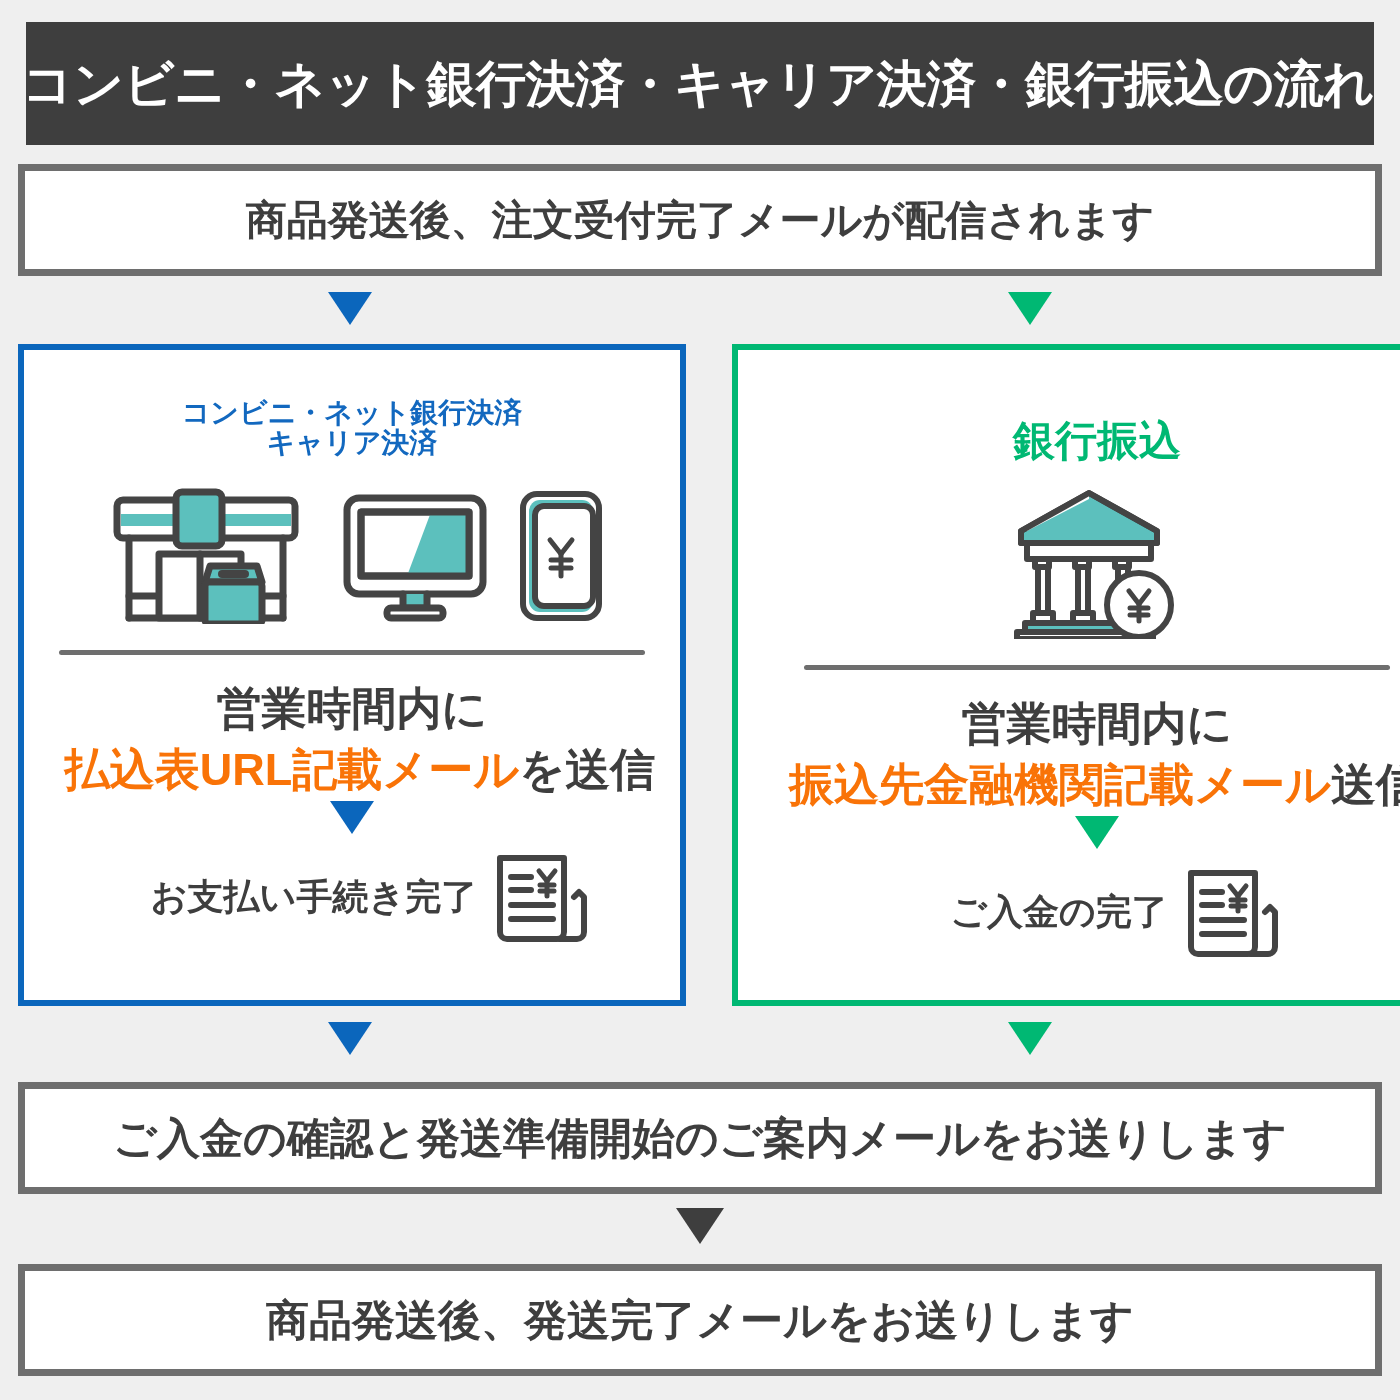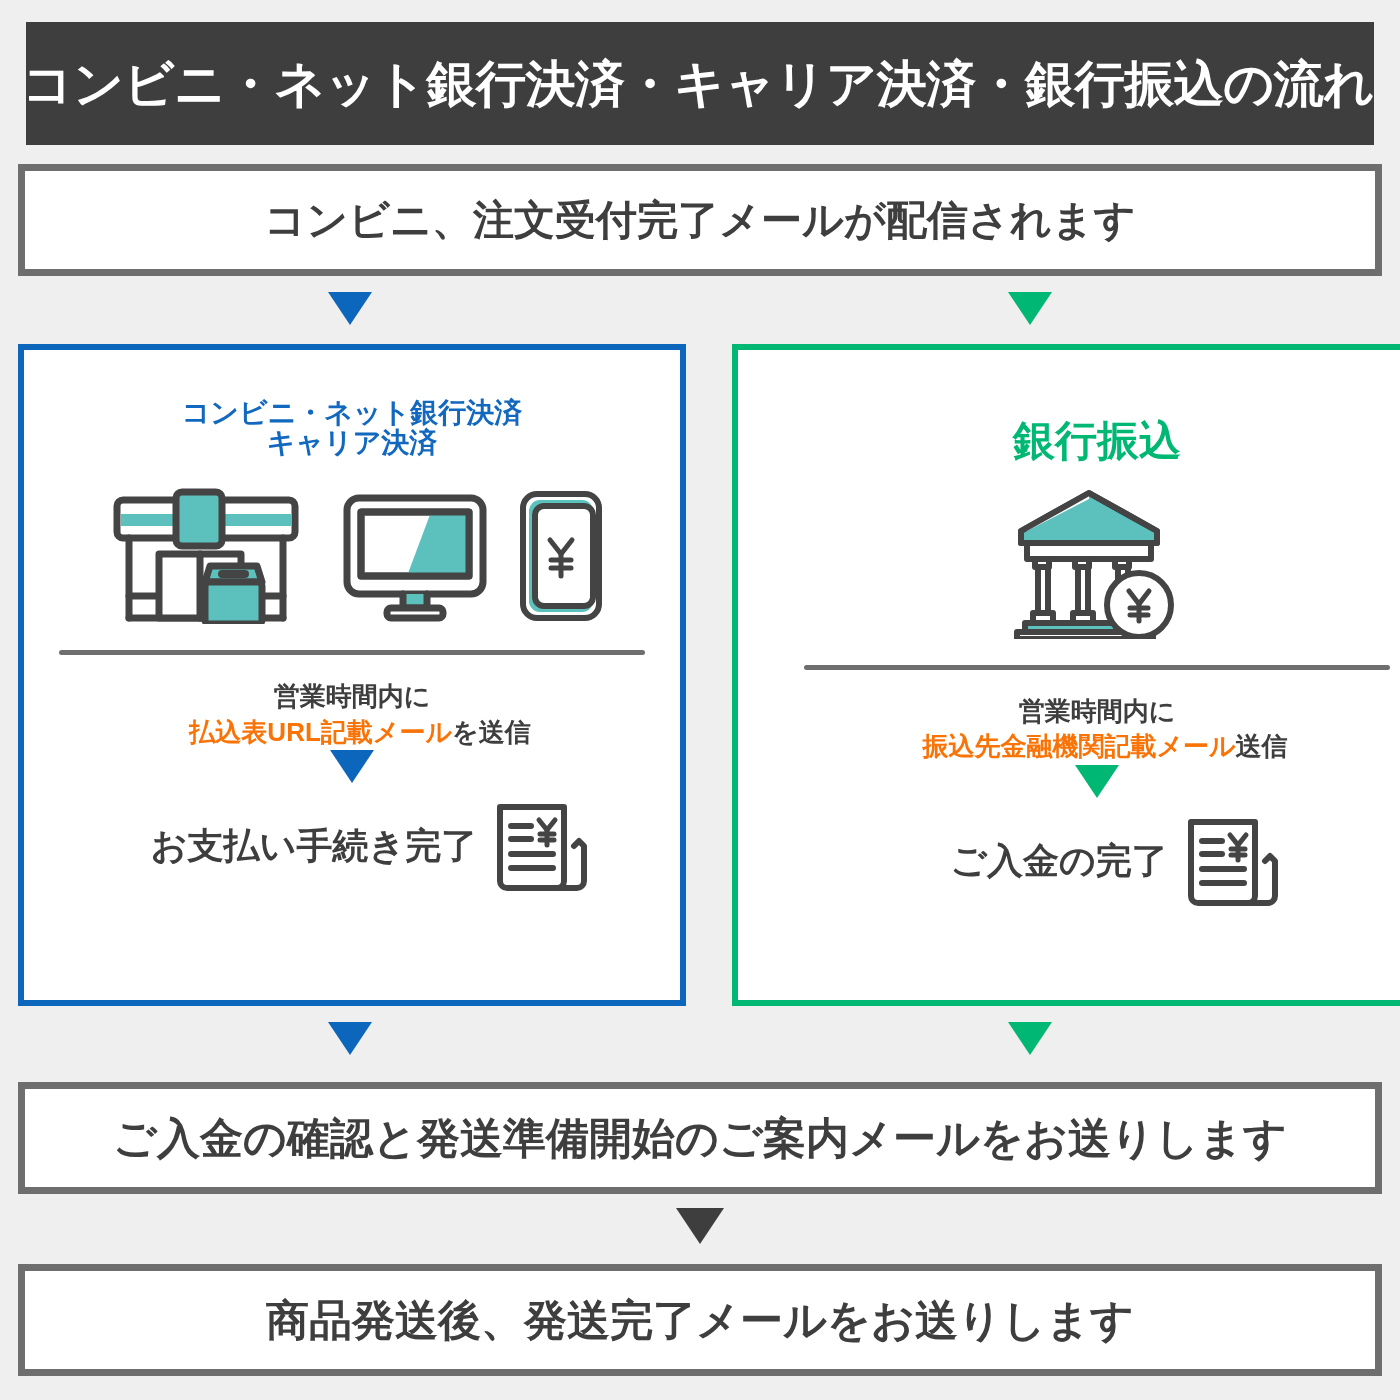--- a/index.html
+++ b/index.html
@@ -186,21 +186,21 @@
     height: 5px;
     border-radius: 3px;
     background: #6e6e6e;
     margin-top: 26px;
   }
   #panel-bank .divider { width: 586px; }
 
   .panel-note {
     text-align: center;
     font-weight: bold;
-    font-size: 26px;
+    font-size: 45px;
     line-height: 1.35;
     color: #3e3e3e;
     margin-top: 24px;
   }
   .panel-note .hl { color: #f97307; margin-left: 16px; }
 
   .complete-row {
     display: flex;
     align-items: center;
     justify-content: center;
@@ -219,21 +219,21 @@
 </head>
 <body>
 
 <div id="root">
 
   <div class="header-bar">
     <div class="header-title">コンビニ・ネット銀行決済・キャリア決済・銀行振込の流れ</div>
   </div>
 
   <div class="step-box" id="step-order">
-    <div class="step-text">コンビニ、注文受付完了メールが配信されます</div>
+    <div class="step-text">商品発送後、注文受付完了メールが配信されます</div>
   </div>
 
   <div class="tri tri-blue-1"></div>
   <div class="tri tri-green-1"></div>
 
   <div class="method-panel" id="panel-conveni">
 
     <div class="panel-title">コンビニ・ネット銀行決済
 キャリア決済</div>
 

